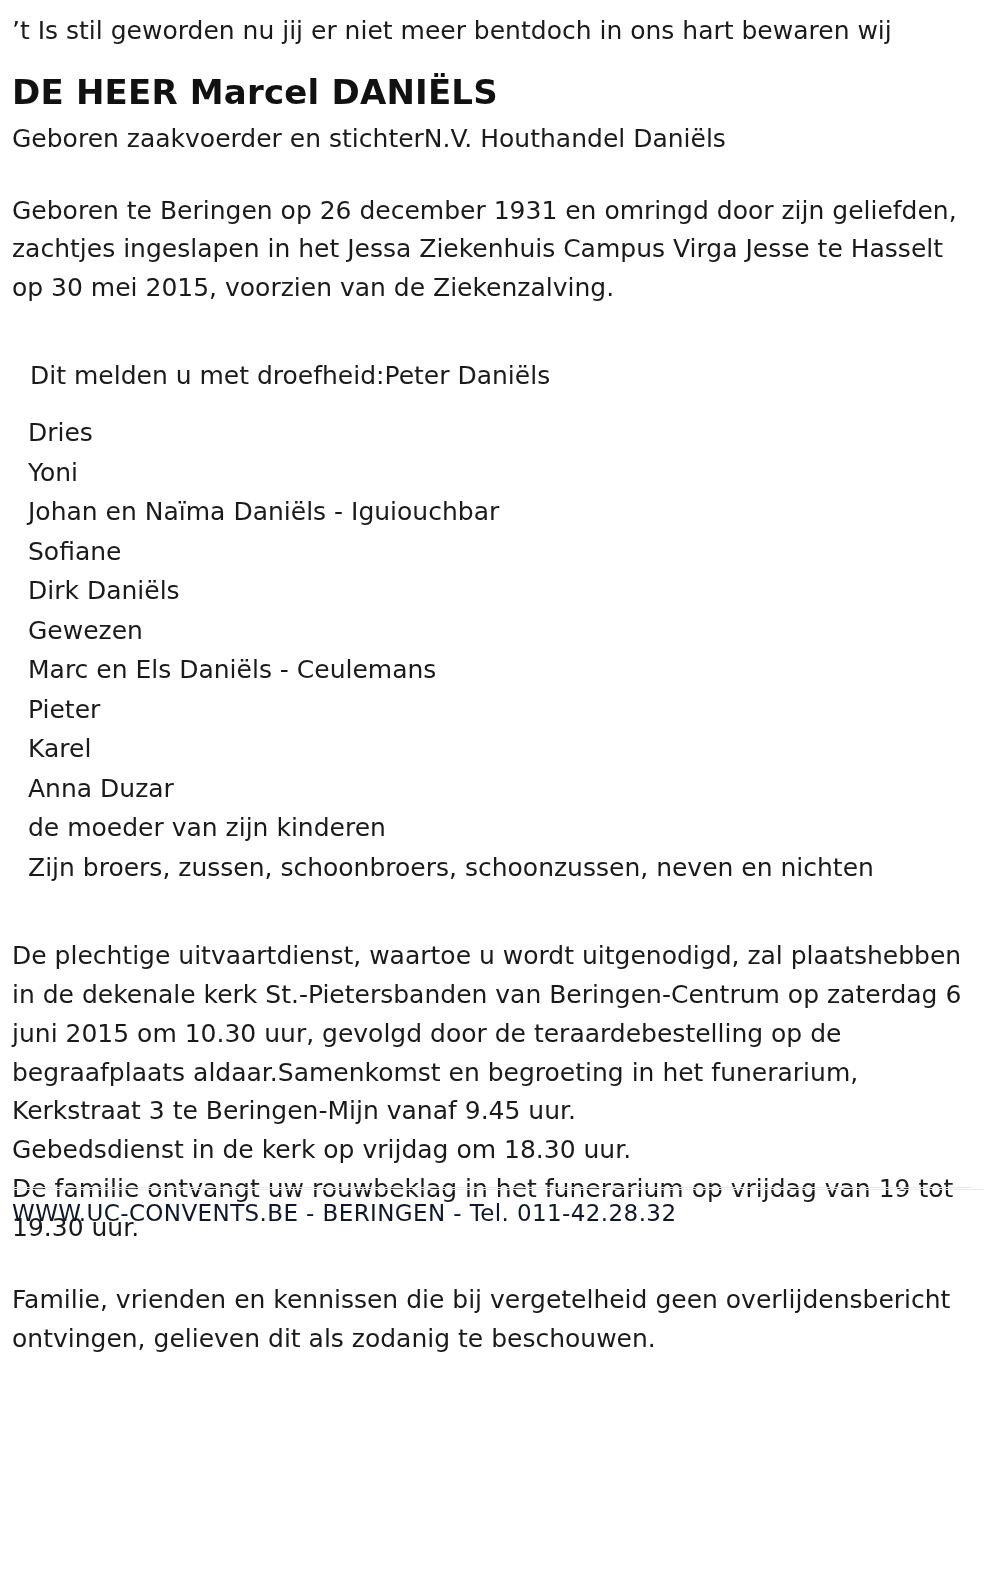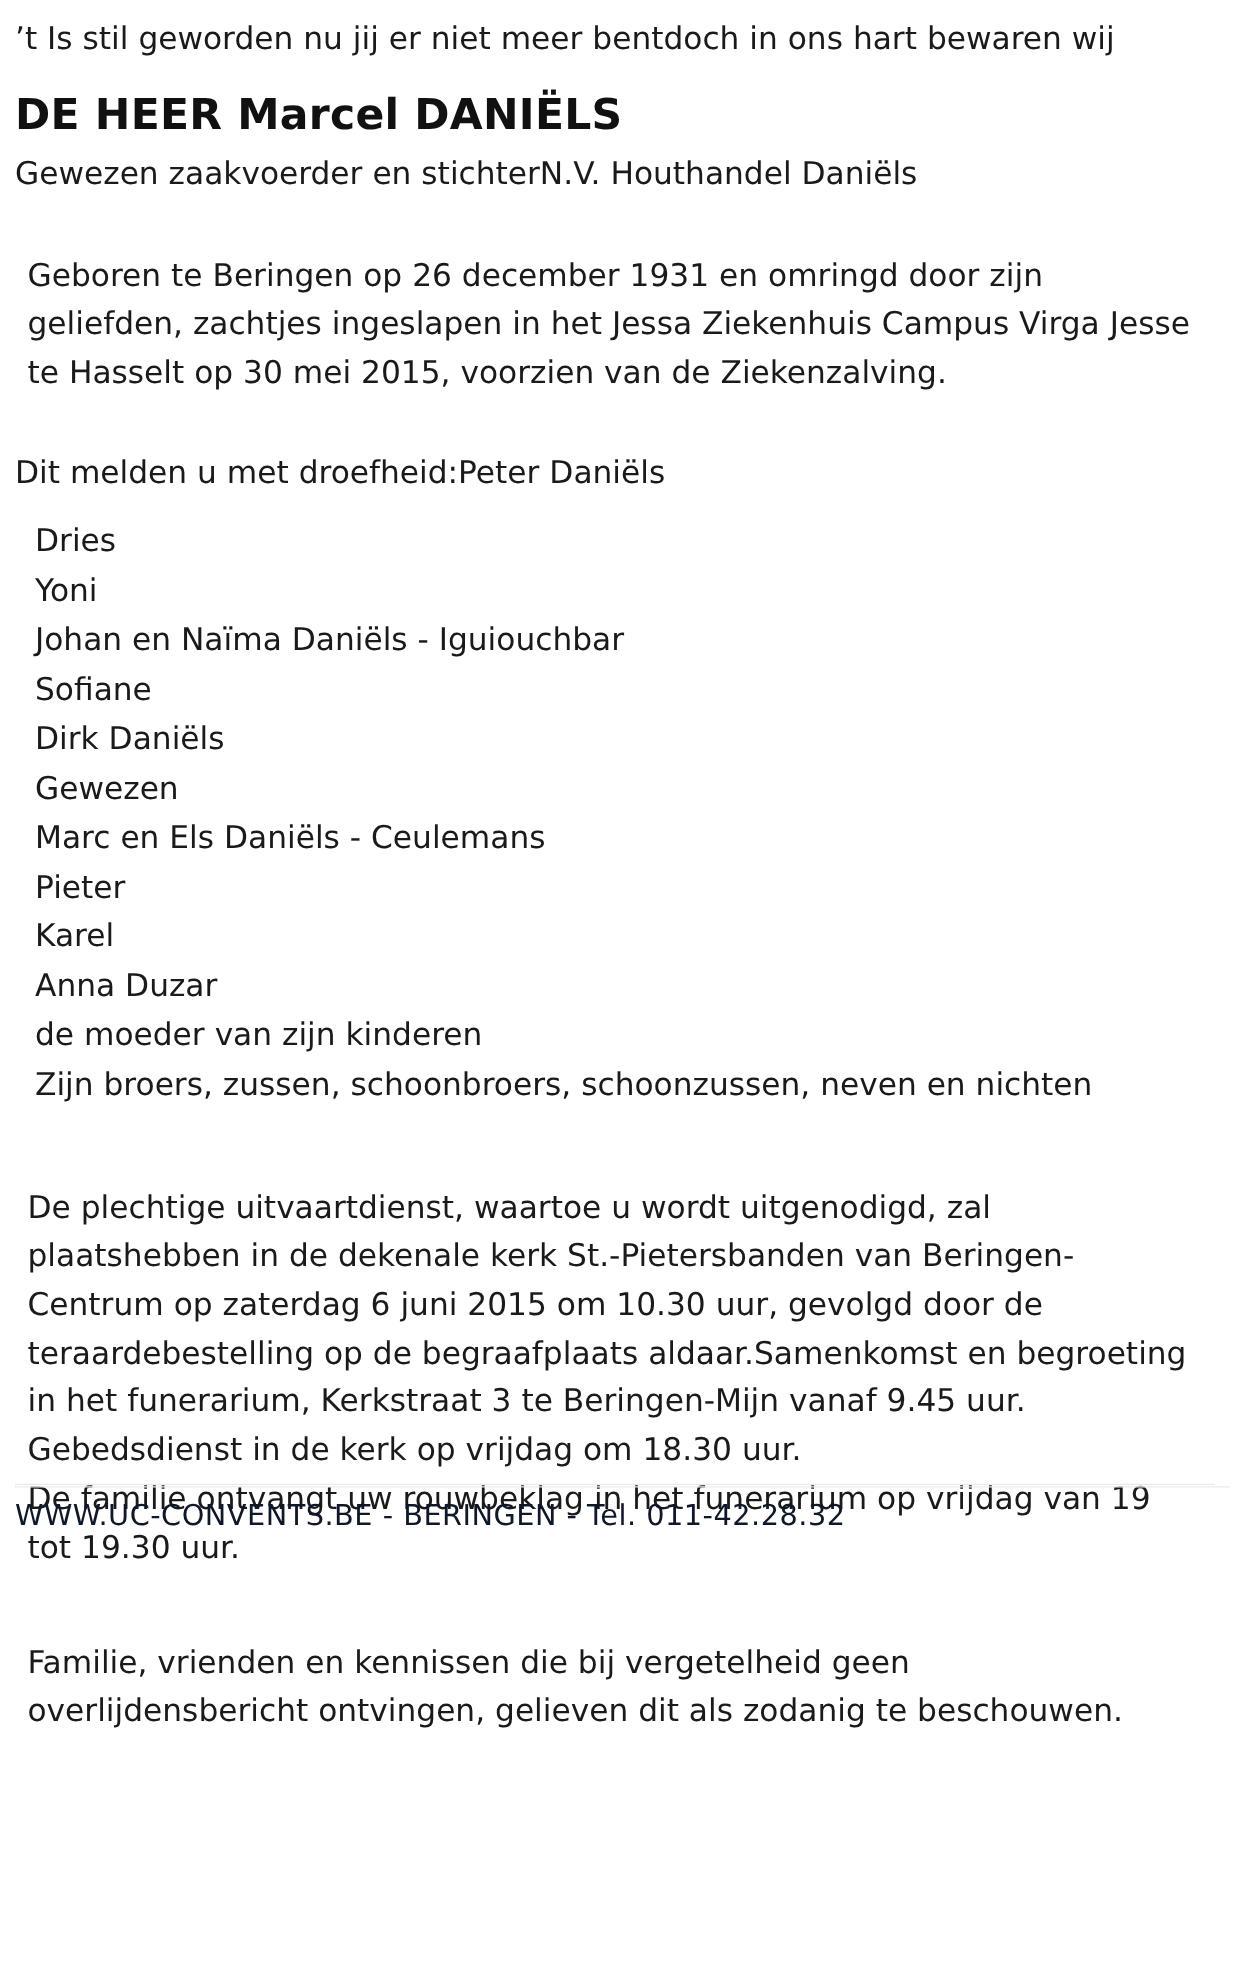--- a/index.html
+++ b/index.html
@@ -37,42 +37,42 @@
   }
   .role {
     font-size: 25px;
     line-height: 1.35;
     margin: 0 0 8px 0;
     color: #1a1a1a;
   }
   .para {
     font-size: 25px;
     line-height: 1.55;
-    margin: 10px;
+    margin: 0;
     color: #1a1a1a;
     white-space: pre-wrap;
   }
   .spacer-sm { height: 28px; }
   .spacer-md { height: 30px; }
   .spacer-lg { height: 34px; }
   .family-list {
     list-style: none;
     margin: 16px;
     padding: 0;
   }
   .family-list li {
     font-size: 25px;
     line-height: 1.58;
     color: #1a1a1a;
   }
   .intro-line {
     font-size: 25px;
     line-height: 1.58;
     color: #1a1a1a;
-    margin: 0;
+    margin: 18px;
   }
   .footer {
     position: absolute;
     left: 12px;
     bottom: 10px;
     width: 960px;
     font-size: 23px;
     letter-spacing: 0.4px;
     color: #0f172a;
     padding-top: 12px;
@@ -89,21 +89,21 @@
 </style>
 </head>
 <body>
 
 <div class="page">
 
   <p class="epitaph">’t Is stil geworden nu jij er niet meer bentdoch in ons hart bewaren wij</p>
 
   <h1 class="deceased-name">DE HEER Marcel DANIËLS</h1>
 
-  <p class="role">Gewezen zaakvoerder en stichterN.V. Houthandel Daniëls</p>
+  <p class="role">Geboren zaakvoerder en stichterN.V. Houthandel Daniëls</p>
 
   <div class="spacer-sm"></div>
 
   <p class="para">Geboren te Beringen op 26 december 1931 en omringd door zijn geliefden, zachtjes ingeslapen in het Jessa Ziekenhuis Campus Virga Jesse te Hasselt op 30 mei 2015, voorzien van de Ziekenzalving.</p>
 
   <div class="spacer-md"></div>
 
   <p class="intro-line">Dit melden u met droefheid:Peter Daniëls</p>
 
   <ul class="family-list">

